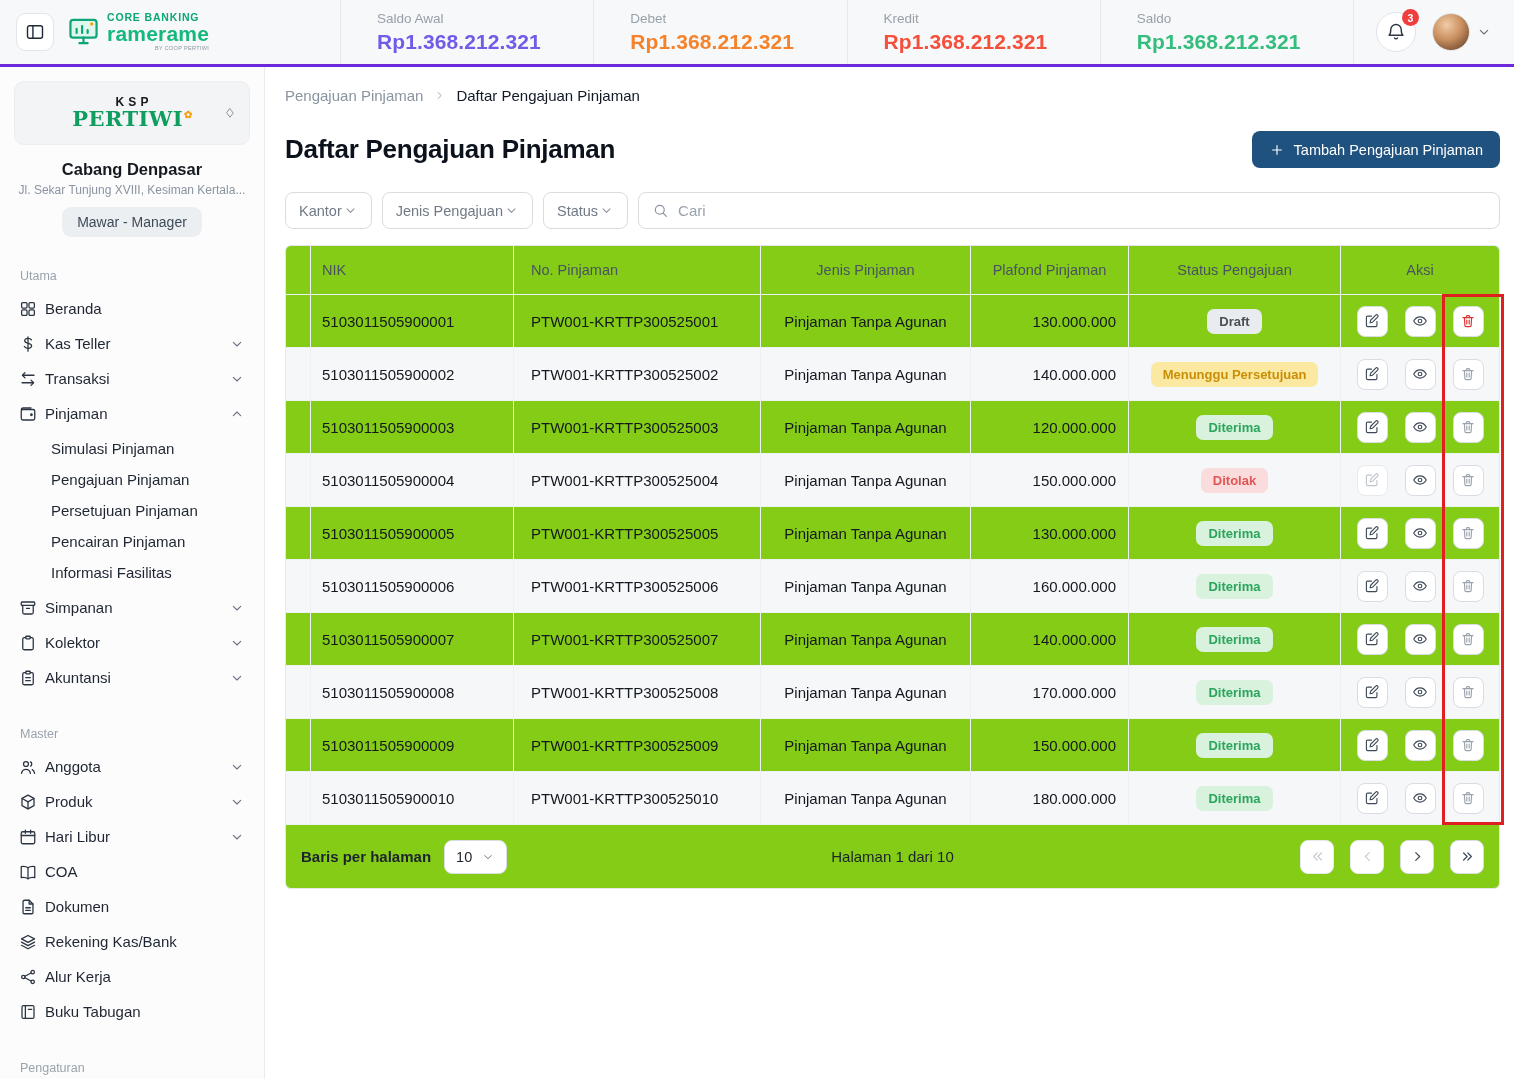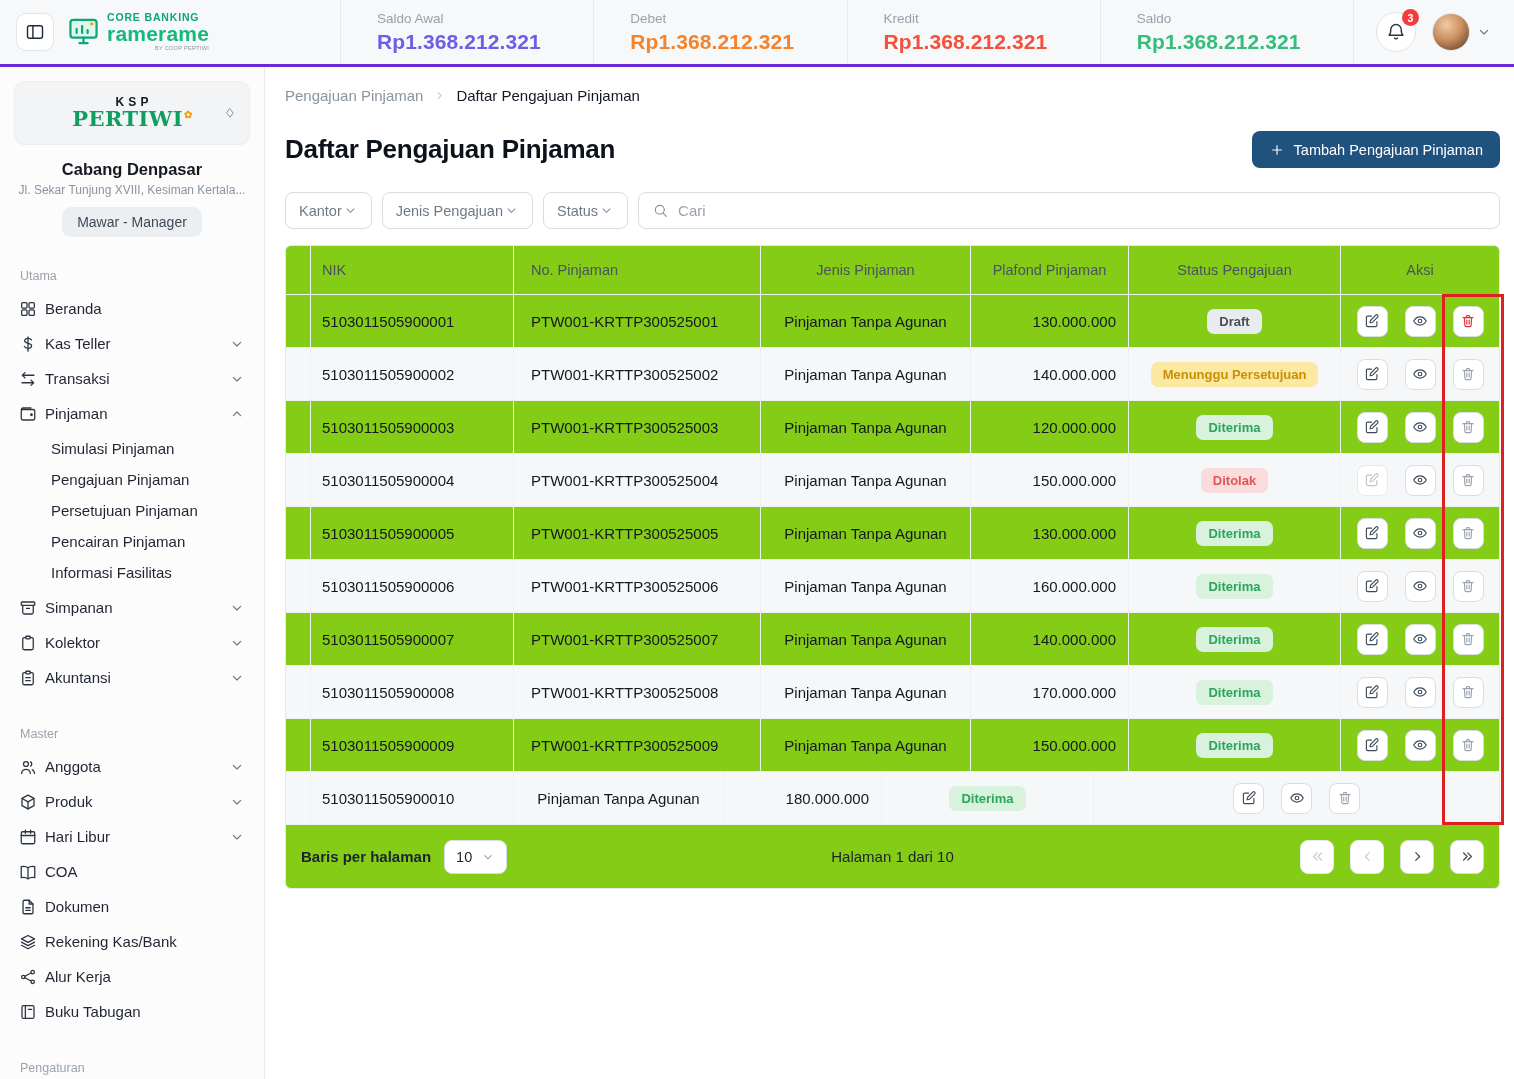--- a/index.html
+++ b/index.html
@@ -826,20 +826,21 @@
                       <path d="M6.6 7l.7 11.6a2 2 0 0 0 2 1.9h5.4a2 2 0 0 0 2-1.9L17.4 7"></path>
                       <path d="M10.2 10.6v5.8M13.8 10.6v5.8"></path>
                     </svg>
                   </span>
                 </button>
               </div>
             </div>
             <div class="trow striped">
               <div class="cell c-sp"></div>
               <div class="cell c-nik">5103011505900010</div>
+              <div class="cell c-no">PTW001-KRTTP300525010</div>
               <div class="cell c-jenis">Pinjaman Tanpa Agunan</div>
               <div class="cell c-plafond">180.000.000</div>
               <div class="cell c-status">
                 <span class="status-pill" style="background: rgb(216, 242, 222); color: rgb(43, 165, 92);">Diterima</span>
               </div>
               <div class="cell c-aksi">
                 <button class="action-btn">
                   <span class="icon">
                     <svg viewBox="0 0 24 24" fill="none" stroke="currentColor" stroke-width="1.7" stroke-linecap="round" stroke-linejoin="round">
                       <path d="M11.3 4.6H5.6a2 2 0 0 0-2 2v11.8a2 2 0 0 0 2 2h11.8a2 2 0 0 0 2-2v-5.7"></path>

